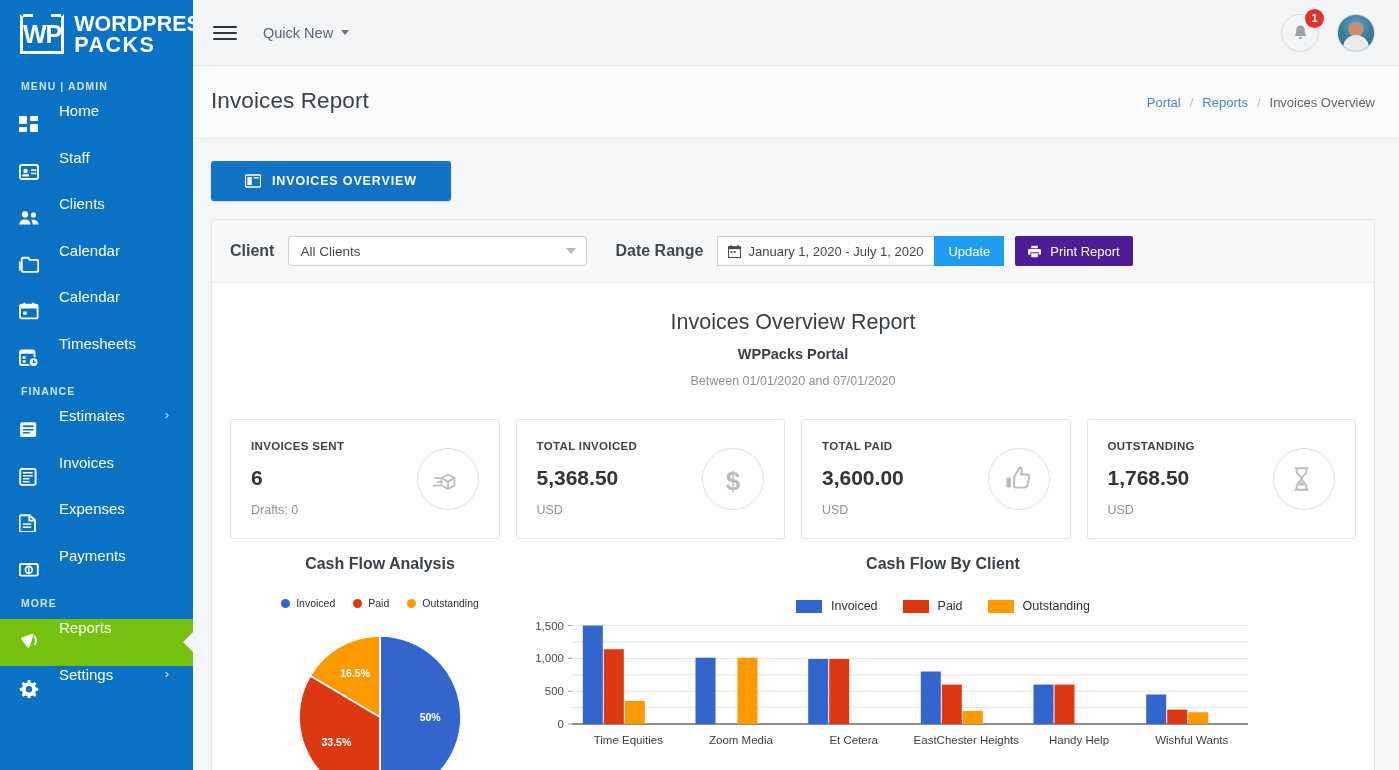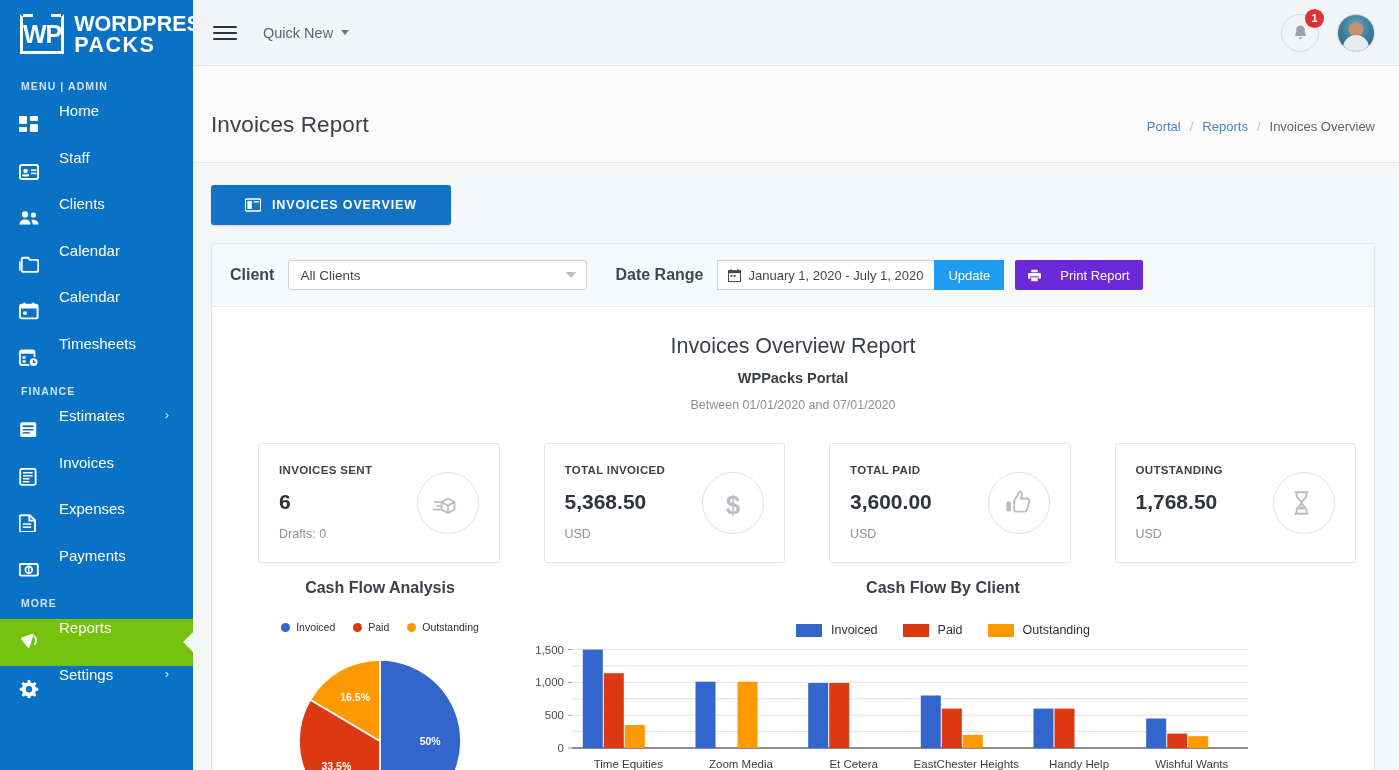--- a/index.html
+++ b/index.html
@@ -97,21 +97,21 @@
   }
   .avatar::after {
     content: ""; position: absolute; left: 50%; bottom: 0; width: 26px; height: 16px;
     transform: translateX(-50%); border-radius: 13px 13px 0 0; background: #e8ecef;
   }
 
   #pagehead {
     background: #fbfbfc; border-bottom: 1px solid #e6e8ea;
     padding: 22px 24px 24px 18px; display: flex; align-items: flex-end;
   }
-  #pagetitle { font-size: 22.5px; color: #3a4149; font-weight: normal; letter-spacing: .1px; margin-top: 24px; }
+  #pagetitle { font-size: 22.5px; color: #3a4149; font-weight: normal; letter-spacing: .1px; }
   #breadcrumb {
     margin-left: auto; font-size: 13px; color: #5b6470; display: flex; align-items: center; gap: 9px;
     padding-bottom: 4px;
   }
   #breadcrumb a { color: #4a86c5; text-decoration: none; cursor: pointer; }
   #breadcrumb .sep { color: #b9bfc6; }
 
   #content { flex: 1; overflow: hidden; padding: 22px 24px 0 18px; }
 
   .tab-bar { margin-bottom: 18px; }
@@ -146,36 +146,35 @@
   .date-input {
     height: 30px; background: #fff; border: 1px solid #ccd1d6; border-right: none;
     display: flex; align-items: center; gap: 7px; padding: 0 11px 0 10px;
     font-size: 13px; color: #41474e; cursor: pointer;
   }
   .btn-update {
     height: 30px; background: #1f9bf0; border: none; color: #fff;
     font-size: 13px; padding: 0 14px; cursor: pointer;
   }
   .btn-print {
-    height: 30px; background: #6d28d9; border: none; color: #fff;
+    height: 30px; background: #4c1d95; border: none; color: #fff;
     font-size: 13px; padding: 0 13px; cursor: pointer; margin-left: 11px;
-    display: flex; align-items: center; gap: 19px; border-radius: 2px;
+    display: flex; align-items: center; gap: 9px; border-radius: 2px;
   }
 
   .report-head { text-align: center; padding: 27px 0 4px; }
   .rh-title { font-size: 21.5px; color: #383f47; font-weight: normal; }
   .rh-sub { font-size: 14.5px; color: #383f47; font-weight: bold; margin-top: 11px; }
   .rh-range { font-size: 12.5px; color: #8b9199; margin-top: 12px; }
 
   .stats { display: flex; gap: 16px; padding: 27px 18px 0; }
   .stat-card {
     flex: 1; background: #fff; border: 1px solid #e3e6e9; border-radius: 3px;
     padding: 20px 20px 18px; position: relative; min-height: 120px;
     box-shadow: 0 1px 1px rgba(0,0,0,.02);
-    margin-left: 28px;
   }
   .stat-label { font-size: 11.5px; font-weight: bold; color: #3c4249; letter-spacing: .35px; }
   .stat-value { font-size: 21px; font-weight: bold; color: #2f353b; margin-top: 14px; }
   .stat-sub { font-size: 12.5px; color: #8d939b; margin-top: 13px; }
   .stat-icon {
     position: absolute; right: 20px; top: 28px; width: 62px; height: 62px;
     border-radius: 50%; border: 1.5px solid #dcdfe3;
     display: flex; align-items: center; justify-content: center; color: #b9bdc2;
   }
 

